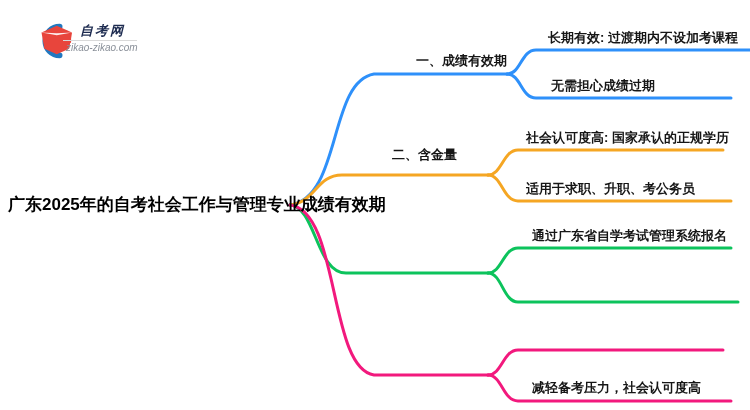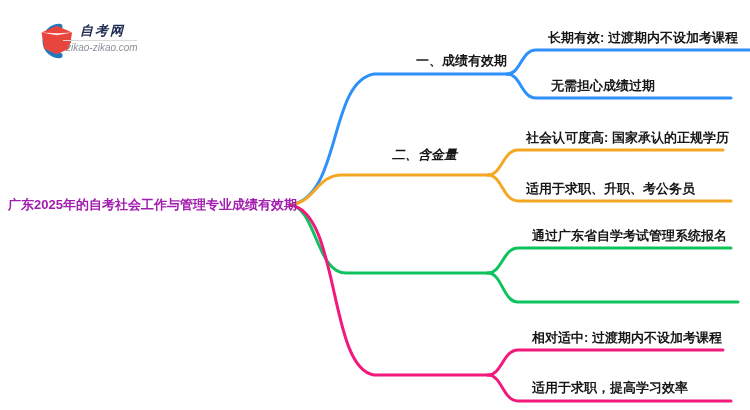--- a/index.html
+++ b/index.html
@@ -2,26 +2,26 @@
 <html><head>
 <meta charset="utf-8">
 <style>
   html,body{margin:0;padding:0;background:#ffffff;}
   .canvas{
     position:relative;width:750px;height:410px;background:#ffffff;overflow:hidden;
     font-family:"Liberation Sans","DejaVu Sans",sans-serif;color:#111;
   }
   .svg-layer{position:absolute;left:0;top:0;width:750px;height:410px;}
   .txt{position:absolute;white-space:nowrap;line-height:17px;}
-  .root-label{left:8px;top:196px;font-size:13px;font-weight:700;color:#a21caf;}
+  .root-label{left:8px;top:196px;font-size:17px;font-weight:700;color:#000000;}
   .branch-label{font-size:13px;font-weight:600;color:#161616;}
   .child-label{font-size:13px;font-weight:600;color:#161616;}
   
   .b1l{left:383px;top:52px;margin-left:33px;}
-  .b2l{left:392px;top:146px;font-style:italic;}
+  .b2l{left:392px;top:146px;}
   .b3l{left:388px;top:244px;}
   .b4l{left:386px;top:347px;}
   
   .c11{left:548px;top:29px;}
   .c12{left:551px;top:77px;}
   .c21{left:526px;top:129px;}
   .c22{left:526px;top:180px;}
   .c31{left:532px;top:227px;}
   .c32{left:532px;top:280px;}
   .c41{left:532px;top:329px;}
@@ -76,16 +76,15 @@
   <div class="txt root-label">广东2025年的自考社会工作与管理专业成绩有效期</div>
 
   <div class="txt branch-label b1l">一、成绩有效期</div>
   <div class="txt branch-label b2l">二、含金量</div>
 
   <div class="txt child-label c11">长期有效: 过渡期内不设加考课程</div>
   <div class="txt child-label c12">无需担心成绩过期</div>
   <div class="txt child-label c21">社会认可度高: 国家承认的正规学历</div>
   <div class="txt child-label c22">适用于求职、升职、考公务员</div>
   <div class="txt child-label c31">通过广东省自学考试管理系统报名</div>
-  <div class="txt child-label c41">相对适中: 过渡期内不设加考课程</div>
-  <div class="txt child-label c42">适用于求职，提高学习效率</div>
+  <div class="txt child-label c42">减轻备考压力，社会认可度高</div>
 
 </div>
 
 </body></html>

